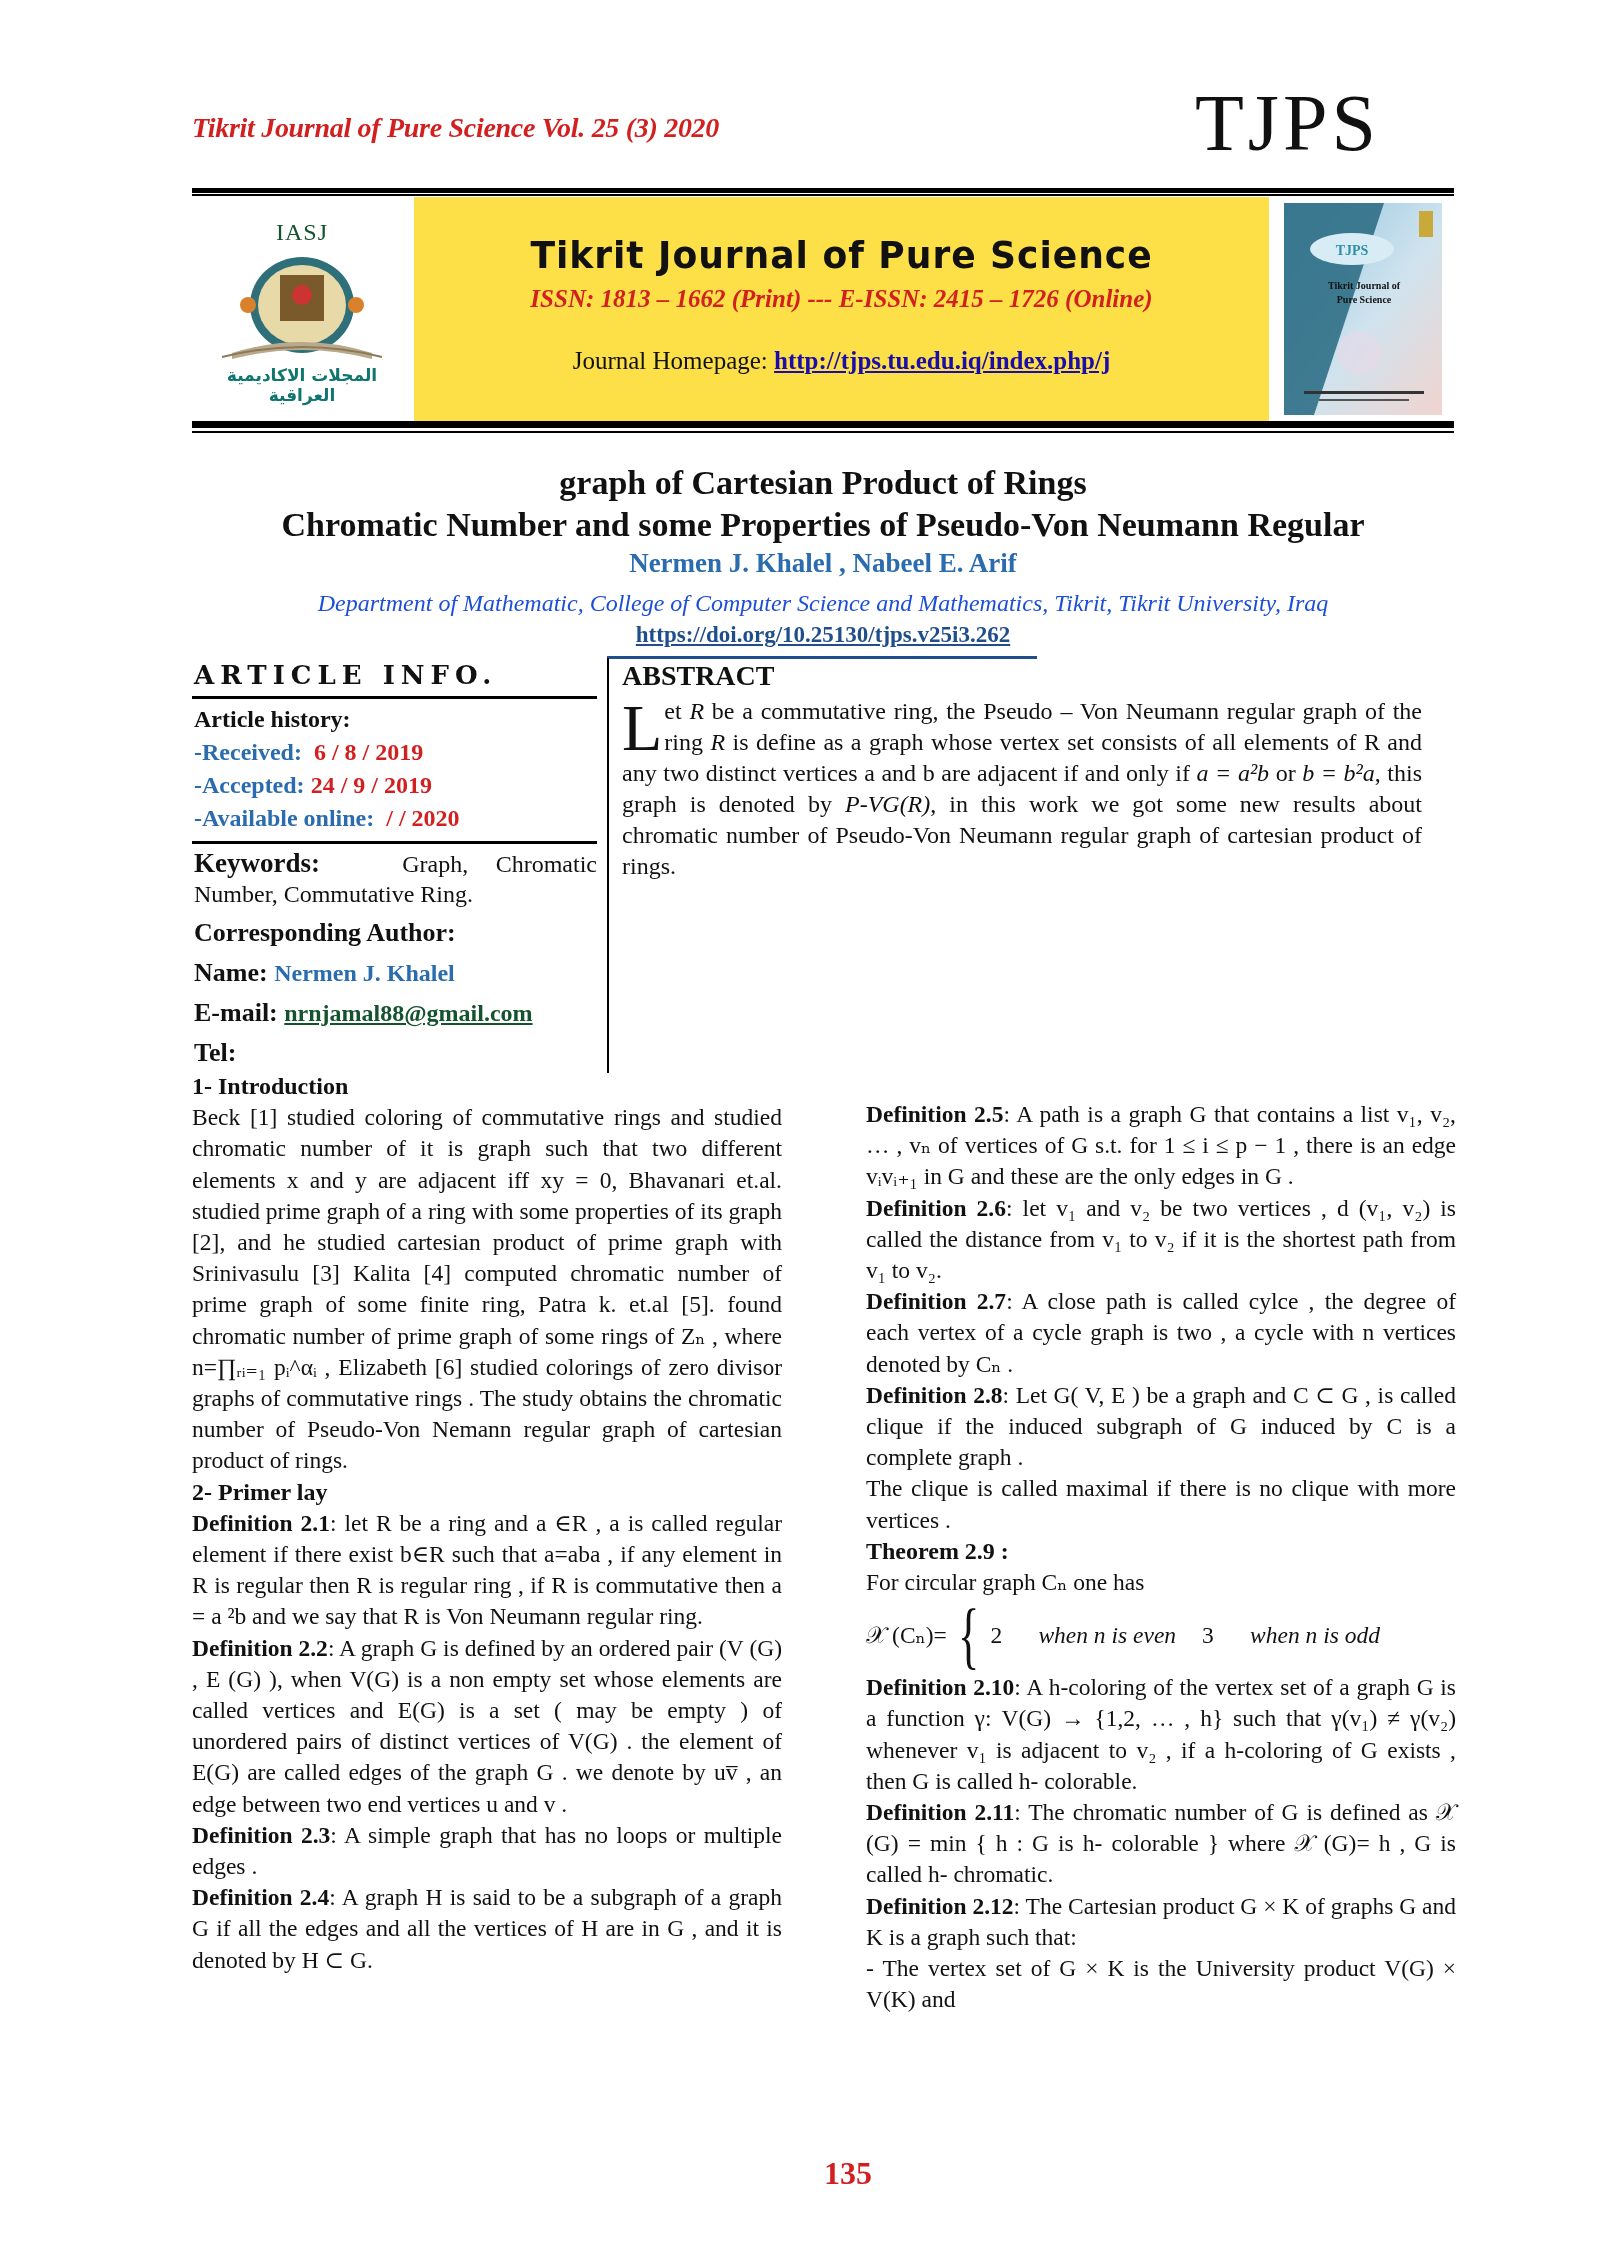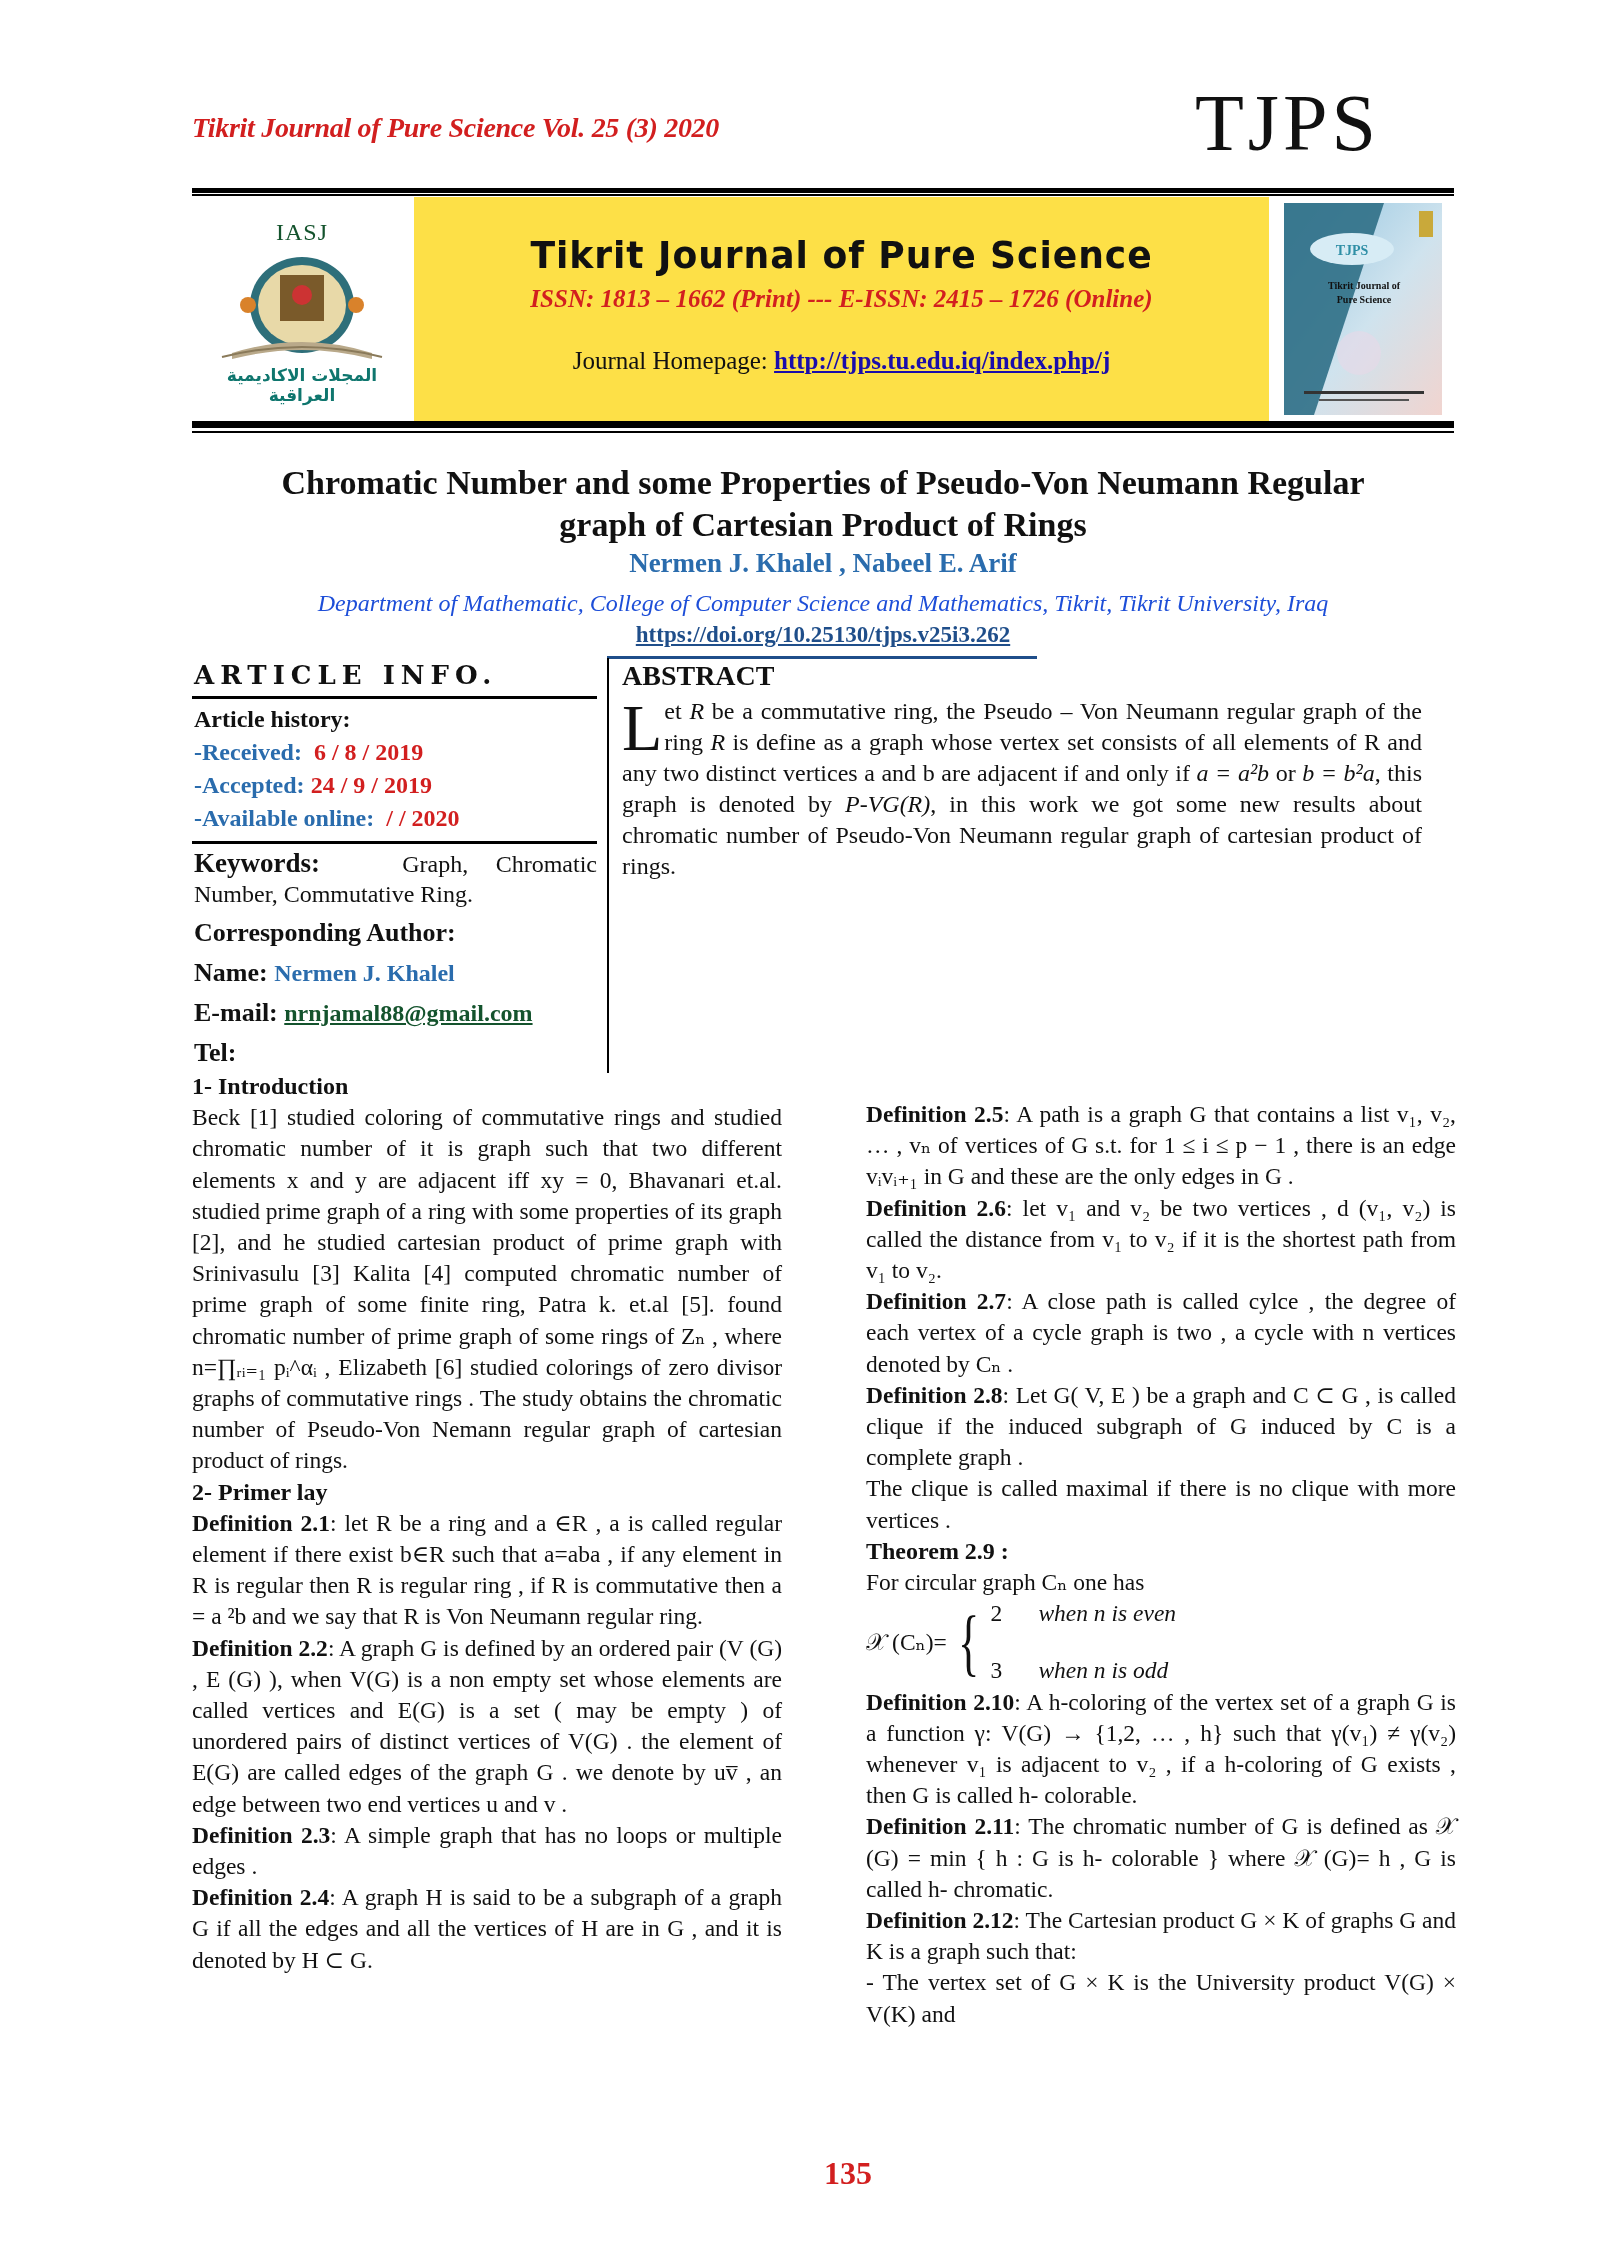--- a/index.html
+++ b/index.html
@@ -69,21 +69,21 @@
 
   
   .col { width: 590px; font-size: 23.5px; line-height: 31.2px; text-align: justify; }
   .col-left { left: 192px; top: 1071px; }
   .col-right { left: 866px; top: 1099px; }
   .col p { margin: 0; }
   .col .h { font-weight: bold; font-size: 24px; }
   .col b { font-weight: bold; }
   .cases { display: flex; align-items: center; margin: 0; }
   .cases .brace { font-size: 74px; line-height: 74px; margin: 0 4px; font-weight: 100; transform: scaleX(0.6); }
-  .cases .rows { display: flex; flex-direction: column; gap: 26px; font-style: italic; }
+  .cases .rows { display: flex; flex-direction: row; gap: 26px; font-style: italic; }
   .cases .rows span.n { font-style: normal; display: inline-block; width: 48px; }
 
   .page-num { left: 0; width: 1600px; top: 2155px; text-align: center; font-weight: bold;
               font-size: 32px; color: #d21f1f; margin-left: 48px; }
 </style>
 </head>
 <body>
 
 <div class="abs journal-vol">Tikrit Journal of Pure Science Vol. 25 (3) 2020</div>
 <div class="abs tjps-big">TJPS</div>
@@ -134,22 +134,22 @@
     <rect x="135" y="8" width="14" height="26" fill="#c9a93a"></rect>
     <rect x="20" y="188" width="120" height="3" fill="#333"></rect>
     <rect x="35" y="196" width="90" height="2" fill="#555"></rect>
   </svg>
 </div>
 
 <div class="abs rule-thick" style="top:421px; height:7px"></div>
 <div class="abs rule-thin" style="top:431px"></div>
 
 <div class="abs paper-title">
+  <div>graph of Cartesian Product of Rings</div>
   <div>Chromatic Number and some Properties of Pseudo-Von Neumann Regular</div>
-  <div>graph of Cartesian Product of Rings</div>
 </div>
 <div class="abs authors">Nermen J. Khalel , Nabeel E. Arif</div>
 <div class="abs affil">Department of Mathematic, College of Computer Science and Mathematics, Tikrit, Tikrit University, Iraq</div>
 <div class="abs doi">
   <a>https://doi.org/10.25130/tjps.v25i3.262</a>
 </div>
 
 <div class="abs info">
   <div class="info-head">ARTICLE INFO.</div>
   <div class="info-rule"></div>

